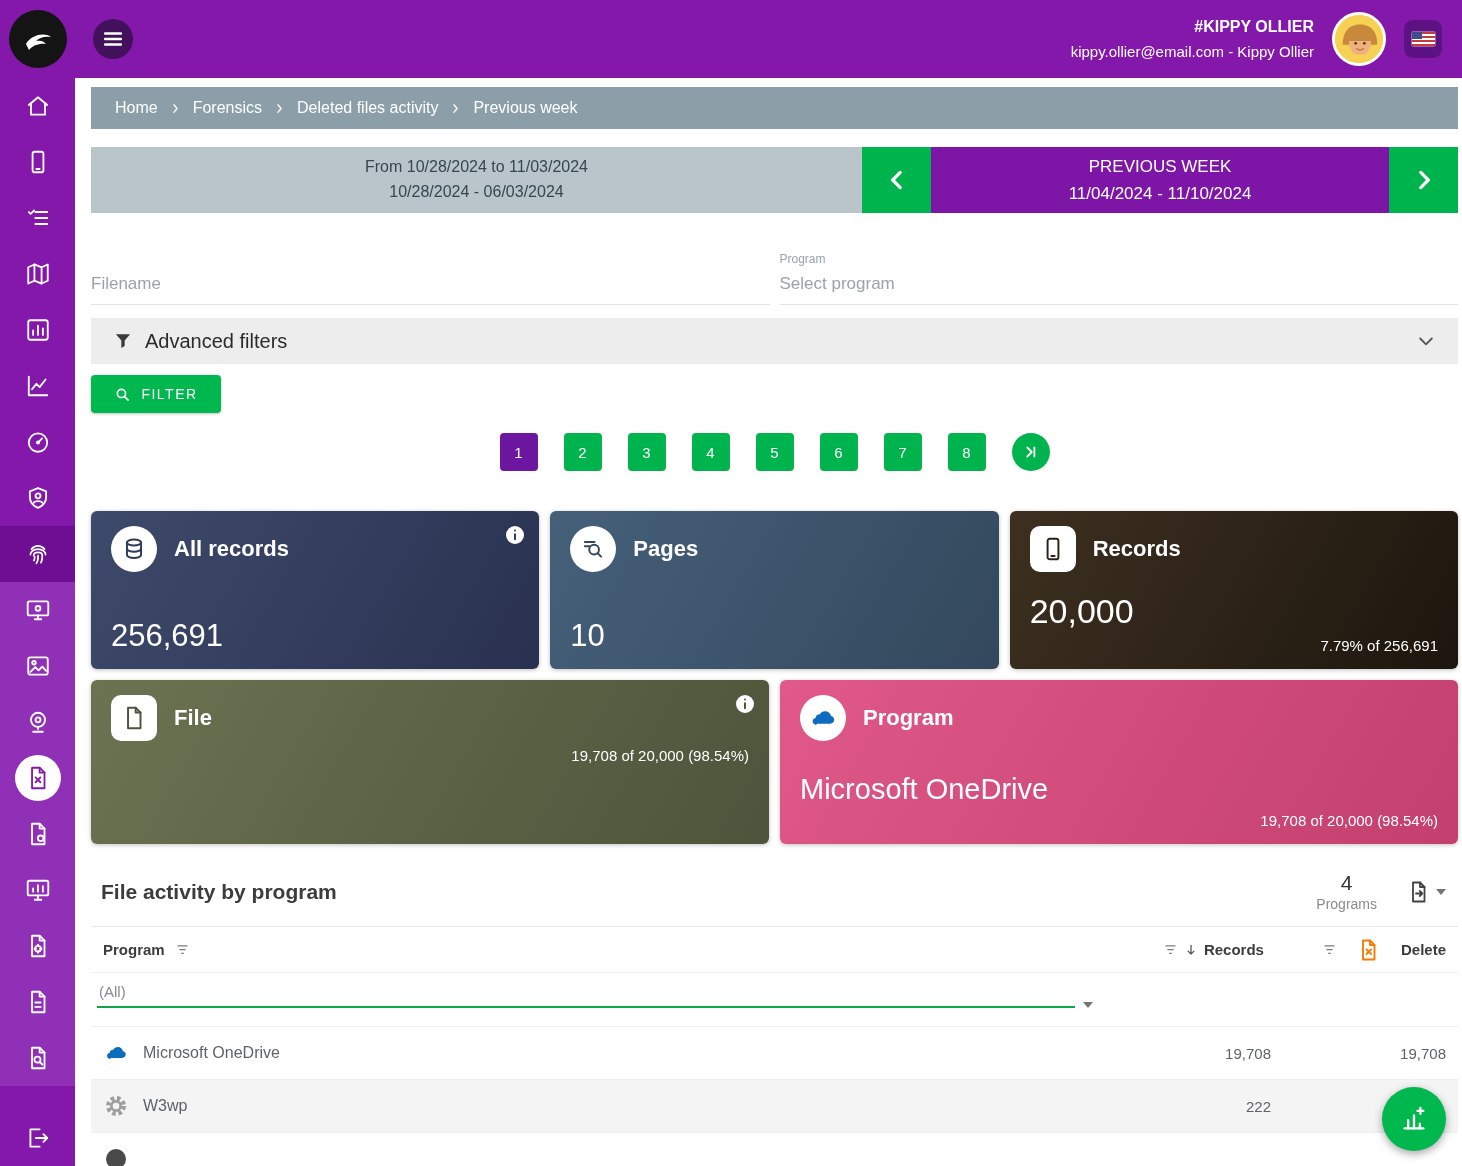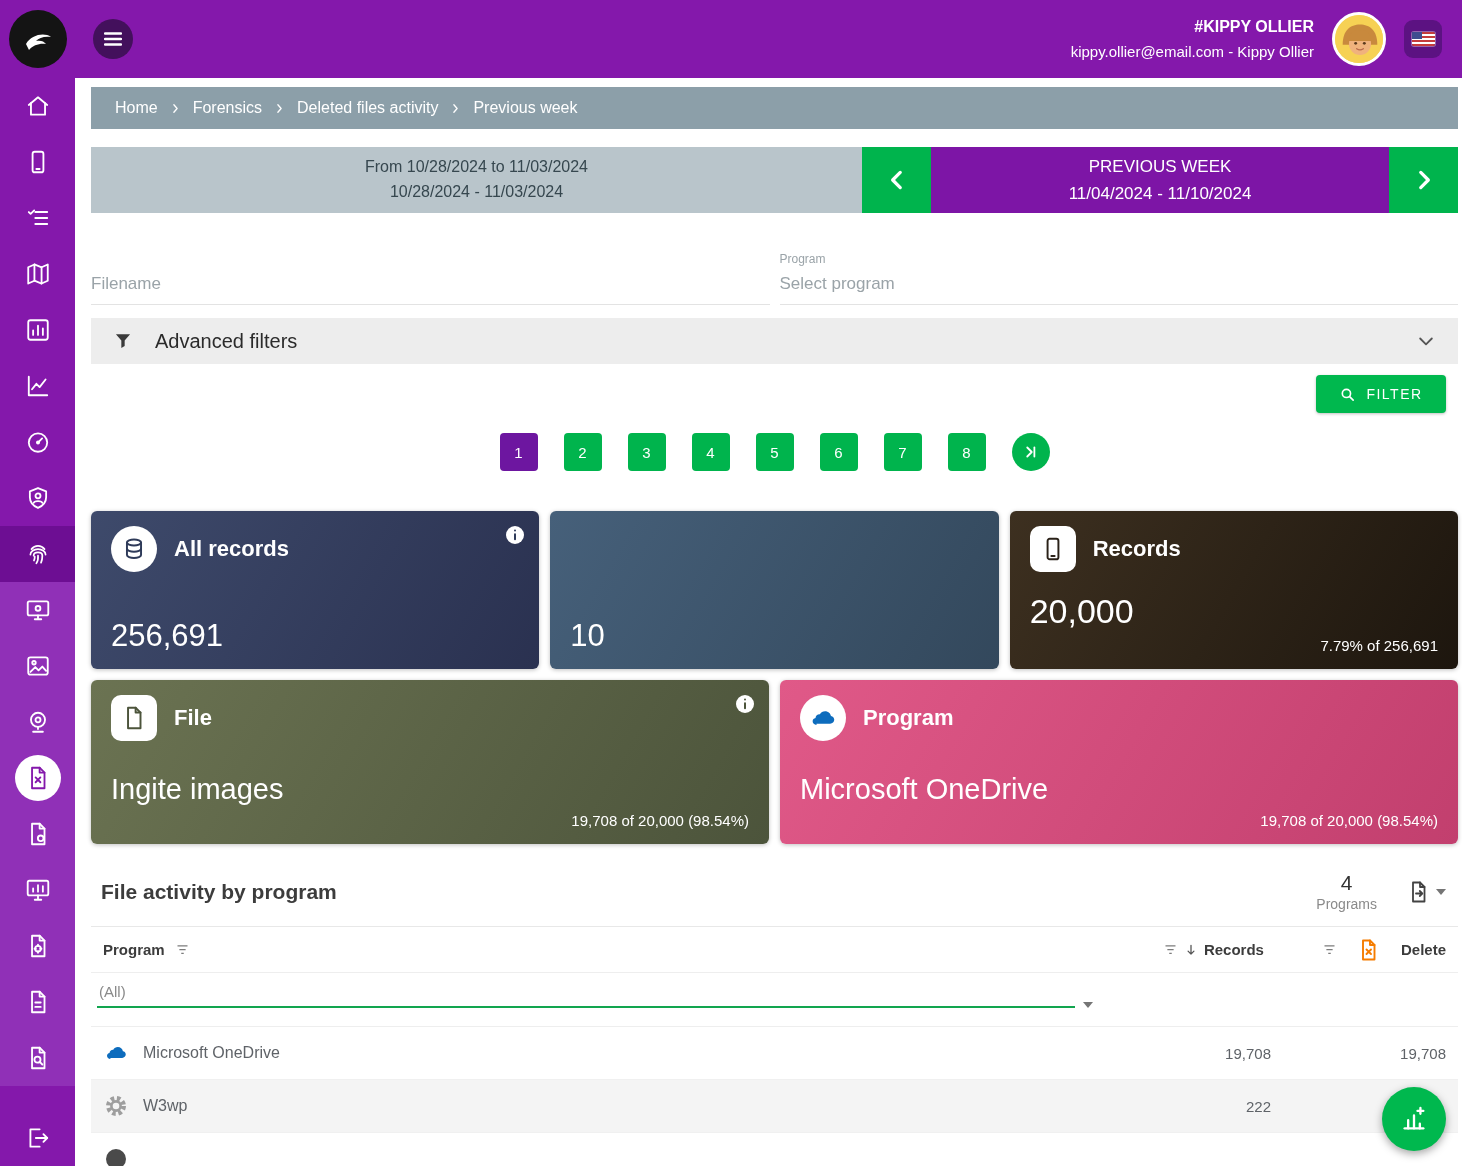--- a/index.html
+++ b/index.html
@@ -41,25 +41,25 @@
   .week-side{flex:1;background:#b9c5cb;color:#36474f;display:flex;flex-direction:column;align-items:center;justify-content:center;font-size:16px;line-height:1.55;cursor:pointer}
   .week-arrow{width:69px;background:#00b44d;border:none;display:flex;align-items:center;justify-content:center;cursor:pointer}
   .week-center{width:458px;background:#7d15a6;color:#fff;display:flex;flex-direction:column;align-items:center;justify-content:center;font-size:17px;line-height:1.6}
 
   .filter-inputs{display:flex;gap:10px;height:92px;padding-top:14px}
   .input-col{flex:1;display:flex;flex-direction:column;justify-content:flex-end;border-bottom:1px solid #e3e3e3;padding-bottom:10px}
   .input-label{font-size:12px;color:#9aa3a8;margin-bottom:8px}
   .input-col input{border:none;outline:none;font-size:17px;color:#424242;background:transparent;width:100%}
   .input-col input::placeholder{color:#9aa3a8}
 
-  .adv-bar{margin-top:13px;height:46px;background:#ededed;display:flex;align-items:center;padding:0 22px;gap:22px;cursor:pointer}
+  .adv-bar{margin-top:13px;height:46px;background:#ededed;display:flex;align-items:center;padding:0 22px;gap:12px;cursor:pointer}
   .adv-title{font-size:20px;color:#2b2b2b}
   .adv-chevron{margin-left:auto;display:flex;align-items:center;color:#555}
 
-  .filter-btn-row{display:flex;justify-content:flex-end;padding:11px 12px 0 0}
+  .filter-btn-row{display:flex;padding:11px 12px 0 0}
   .filter-btn{width:130px;height:38px;background:#00b84e;color:#fff;border:none;border-radius:4px;font-size:14px;letter-spacing:1.5px;display:flex;align-items:center;justify-content:center;gap:10px;cursor:pointer;box-shadow:0 1px 3px rgba(0,0,0,.25)}
 
   .pagination{display:flex;justify-content:center;align-items:center;gap:26px;margin:20px 0 40px}
   .page{width:38px;height:38px;border-radius:4px;background:#00b44d;color:#fff;font-size:15px;border:none;cursor:pointer;display:flex;align-items:center;justify-content:center}
   .page.active{background:#6d16a0}
   .page.last{border-radius:50%}
 
   .cards{display:flex;gap:11px}
   .card{flex:1;border-radius:6px;color:#fff;padding:15px 20px;position:relative;display:flex;flex-direction:column;box-shadow:0 1px 4px rgba(0,0,0,.25)}
   .cards.row1 .card{height:158px}
@@ -306,21 +306,21 @@
           <svg width="13" height="13" viewBox="0 0 24 24" fill="none" stroke="#fff" stroke-width="2.4" stroke-linecap="round" stroke-linejoin="round">
             <path d="M9 5l6 7-6 7"></path>
           </svg>
         </span>
       <span class="crumb">Previous week</span>
     </nav>
 
     <div class="week">
       <div class="week-side">
         <div>From 10/28/2024 to 11/03/2024</div>
-        <div>10/28/2024 - 11/03/2024</div>
+        <div>10/28/2024 - 06/03/2024</div>
       </div>
       <button class="week-arrow">
         <svg width="26" height="26" viewBox="0 0 24 24" fill="none" stroke="#fff" stroke-width="3" stroke-linecap="round" stroke-linejoin="round">
             <path d="M15 5l-7 7 7 7"></path>
           </svg>
       </button>
       <div class="week-center">
         <div>PREVIOUS WEEK</div>
         <div>11/04/2024 - 11/10/2024</div>
       </div>
@@ -396,20 +396,30 @@
           <svg width="20" height="20" viewBox="0 0 20 20">
               <circle cx="10" cy="10" r="9" fill="#fff"></circle>
               <rect x="9" y="4.6" width="2" height="2" rx="1" fill="#2e3a59"></rect>
               <rect x="9" y="8.2" width="2" height="7" rx="1" fill="#2e3a59"></rect>
             </svg>
         </button>
         <div class="card-value">256,691</div>
       </section>
 
       <section class="card steel">
+        <div class="card-head">
+          <span class="icon-badge round">
+            <svg width="26" height="26" viewBox="0 0 24 24" fill="none" stroke="#33485c" stroke-width="1.8" stroke-linecap="round">
+                <path d="M4.5 5.5h9M4.5 9.5h4"></path>
+                <circle cx="13" cy="12.5" r="4.5"></circle>
+                <path d="M16.3 15.8l3.2 3.2"></path>
+              </svg>
+          </span>
+          <span class="card-title">Pages</span>
+        </div>
         <div class="card-value">10</div>
       </section>
 
       <section class="card brown">
         <div class="card-head">
           <span class="icon-badge square">
             <svg width="26" height="26" viewBox="0 0 24 24" fill="none" stroke="#2a2118" stroke-width="1.8" stroke-linecap="round">
                 <rect x="7" y="2.5" width="10" height="19" rx="2"></rect>
                 <path d="M10.5 18.5h3"></path>
               </svg>
@@ -432,21 +442,20 @@
           </span>
           <span class="card-title">File</span>
         </div>
         <button class="info-btn">
           <svg width="20" height="20" viewBox="0 0 20 20">
               <circle cx="10" cy="10" r="9" fill="#fff"></circle>
               <rect x="9" y="4.6" width="2" height="2" rx="1" fill="#4c543b"></rect>
               <rect x="9" y="8.2" width="2" height="7" rx="1" fill="#4c543b"></rect>
             </svg>
         </button>
-        <div class="card-value med">Ingite images</div>
         <div class="card-sub">19,708 of 20,000 (98.54%)</div>
       </section>
 
       <section class="card pink">
         <div class="card-head">
           <span class="icon-badge round">
             <svg width="30" height="30" viewBox="0 0 24 24">
                 <path d="M6.8 16.5h10.9c1.8 0 3.3-1.4 3.3-3.1 0-1.5-1.1-2.8-2.6-3-.4-2.2-2.3-3.9-4.7-3.9-1.8 0-3.4 1-4.2 2.5h-.3c-1.7 0-3.1 1.3-3.2 3-1.3.2-2.3 1.3-2.3 2.6 0 1.6 1.4 2.9 3.1 2.9z" fill="#0d6cbd"></path>
               </svg>
           </span>

